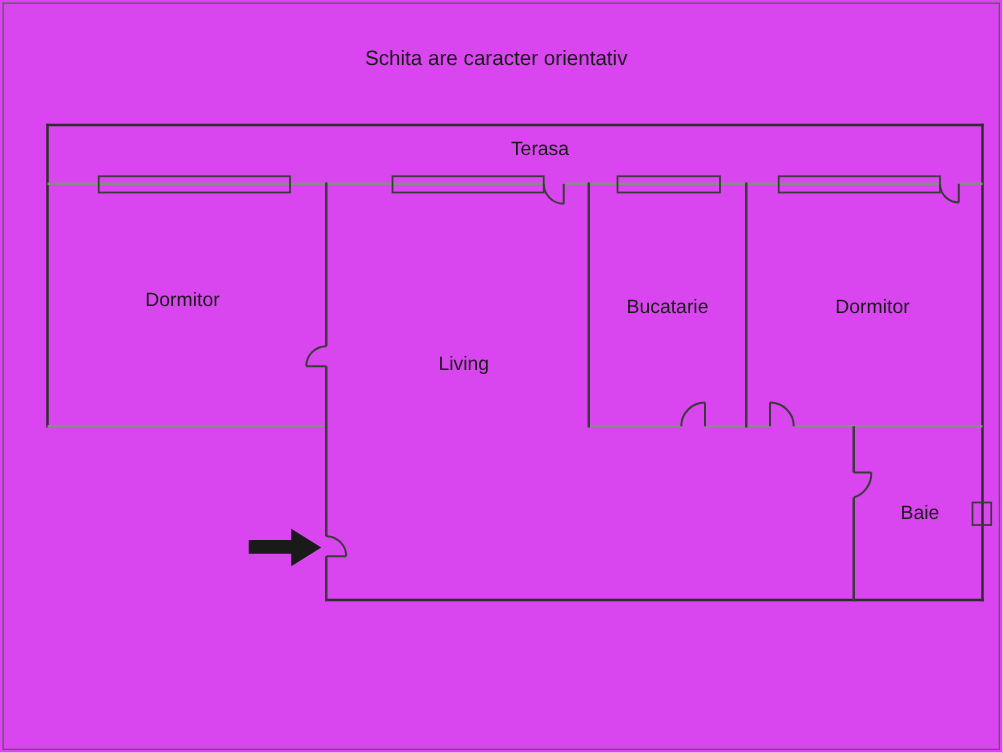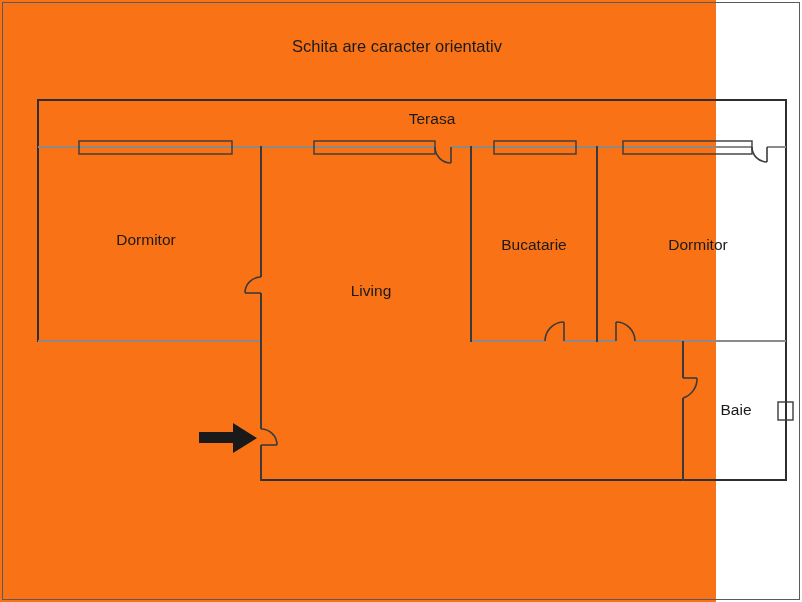--- a/index.html
+++ b/index.html
@@ -3,23 +3,23 @@
 <meta charset="utf-8">
 <style>
   html, body {
     margin: 0;
     padding: 0;
     background: #ffffff;
     font-family: "Liberation Sans", "DejaVu Sans", sans-serif;
   }
   .page {
     position: relative;
-    width: 716px;
+    width: 802px;
     height: 602px;
-    background: #f97316;
+    background: #d946ef;
   }
   svg { display: block; }
   .plan-title {
     font-size: 16.5px;
     fill: #1a1a1a;
     font-family: "Liberation Sans", "DejaVu Sans", sans-serif;
   }
   .room-label {
     font-size: 15.5px;
     fill: #1a1a1a;

